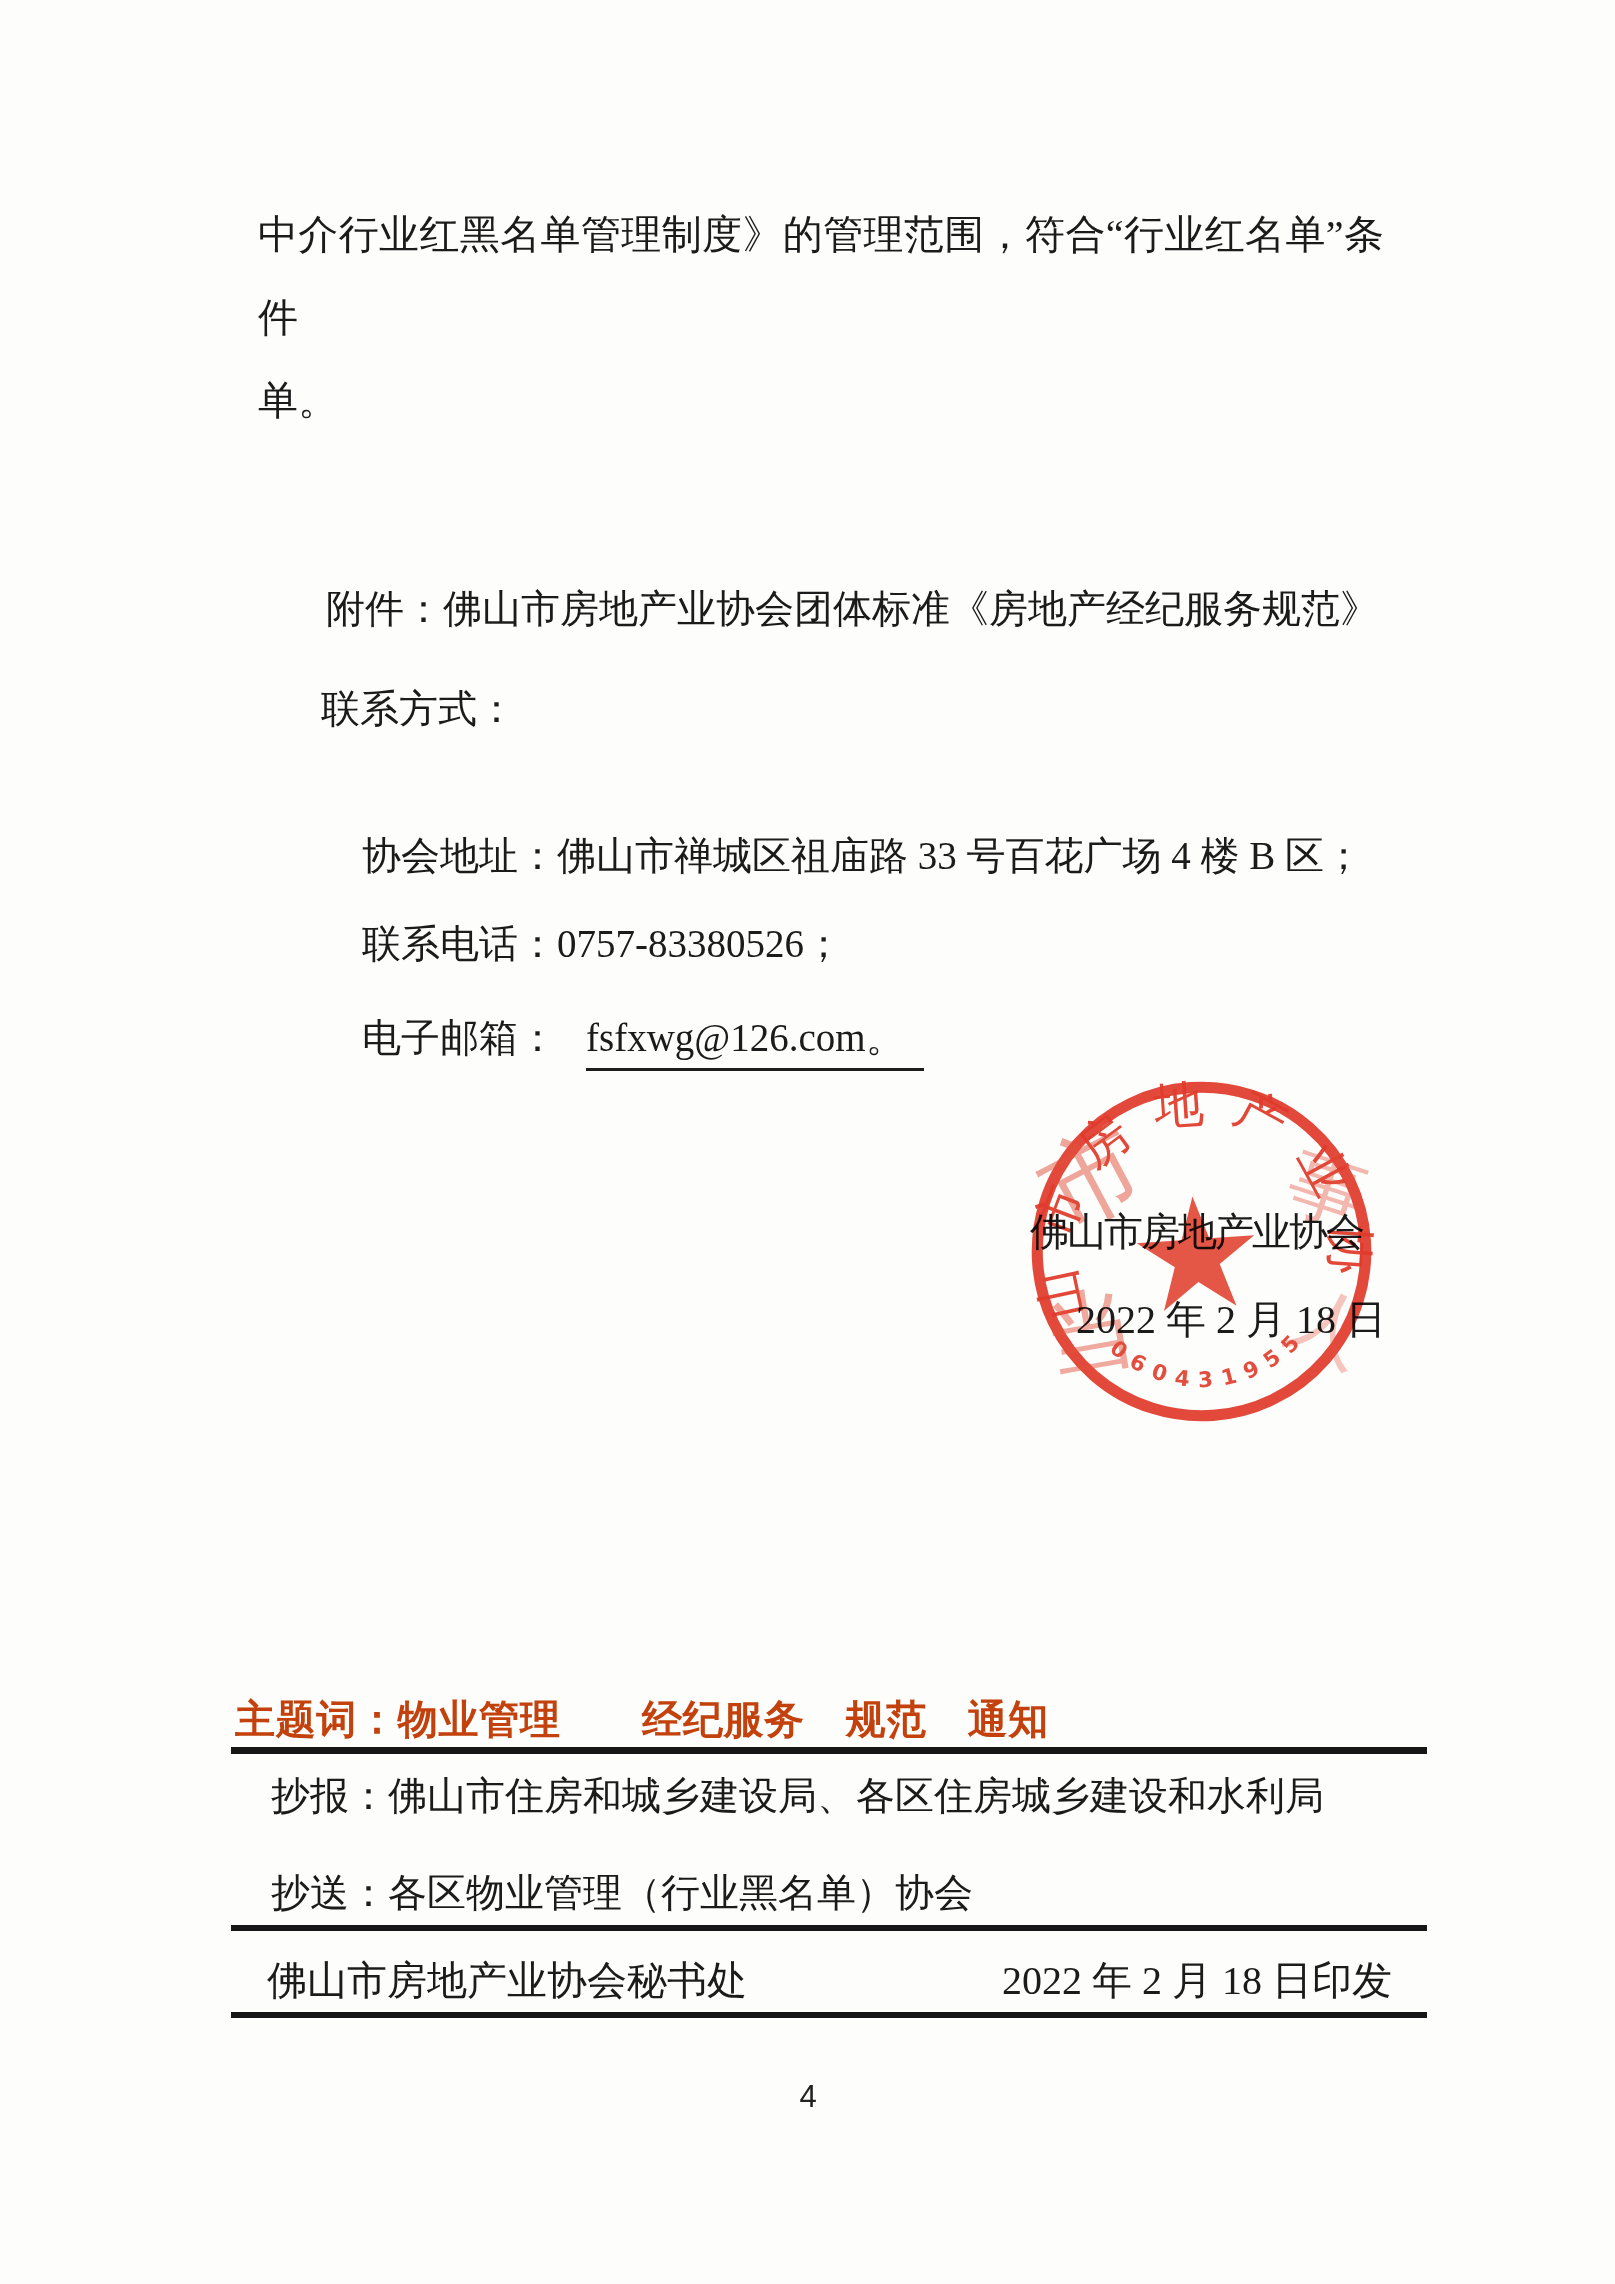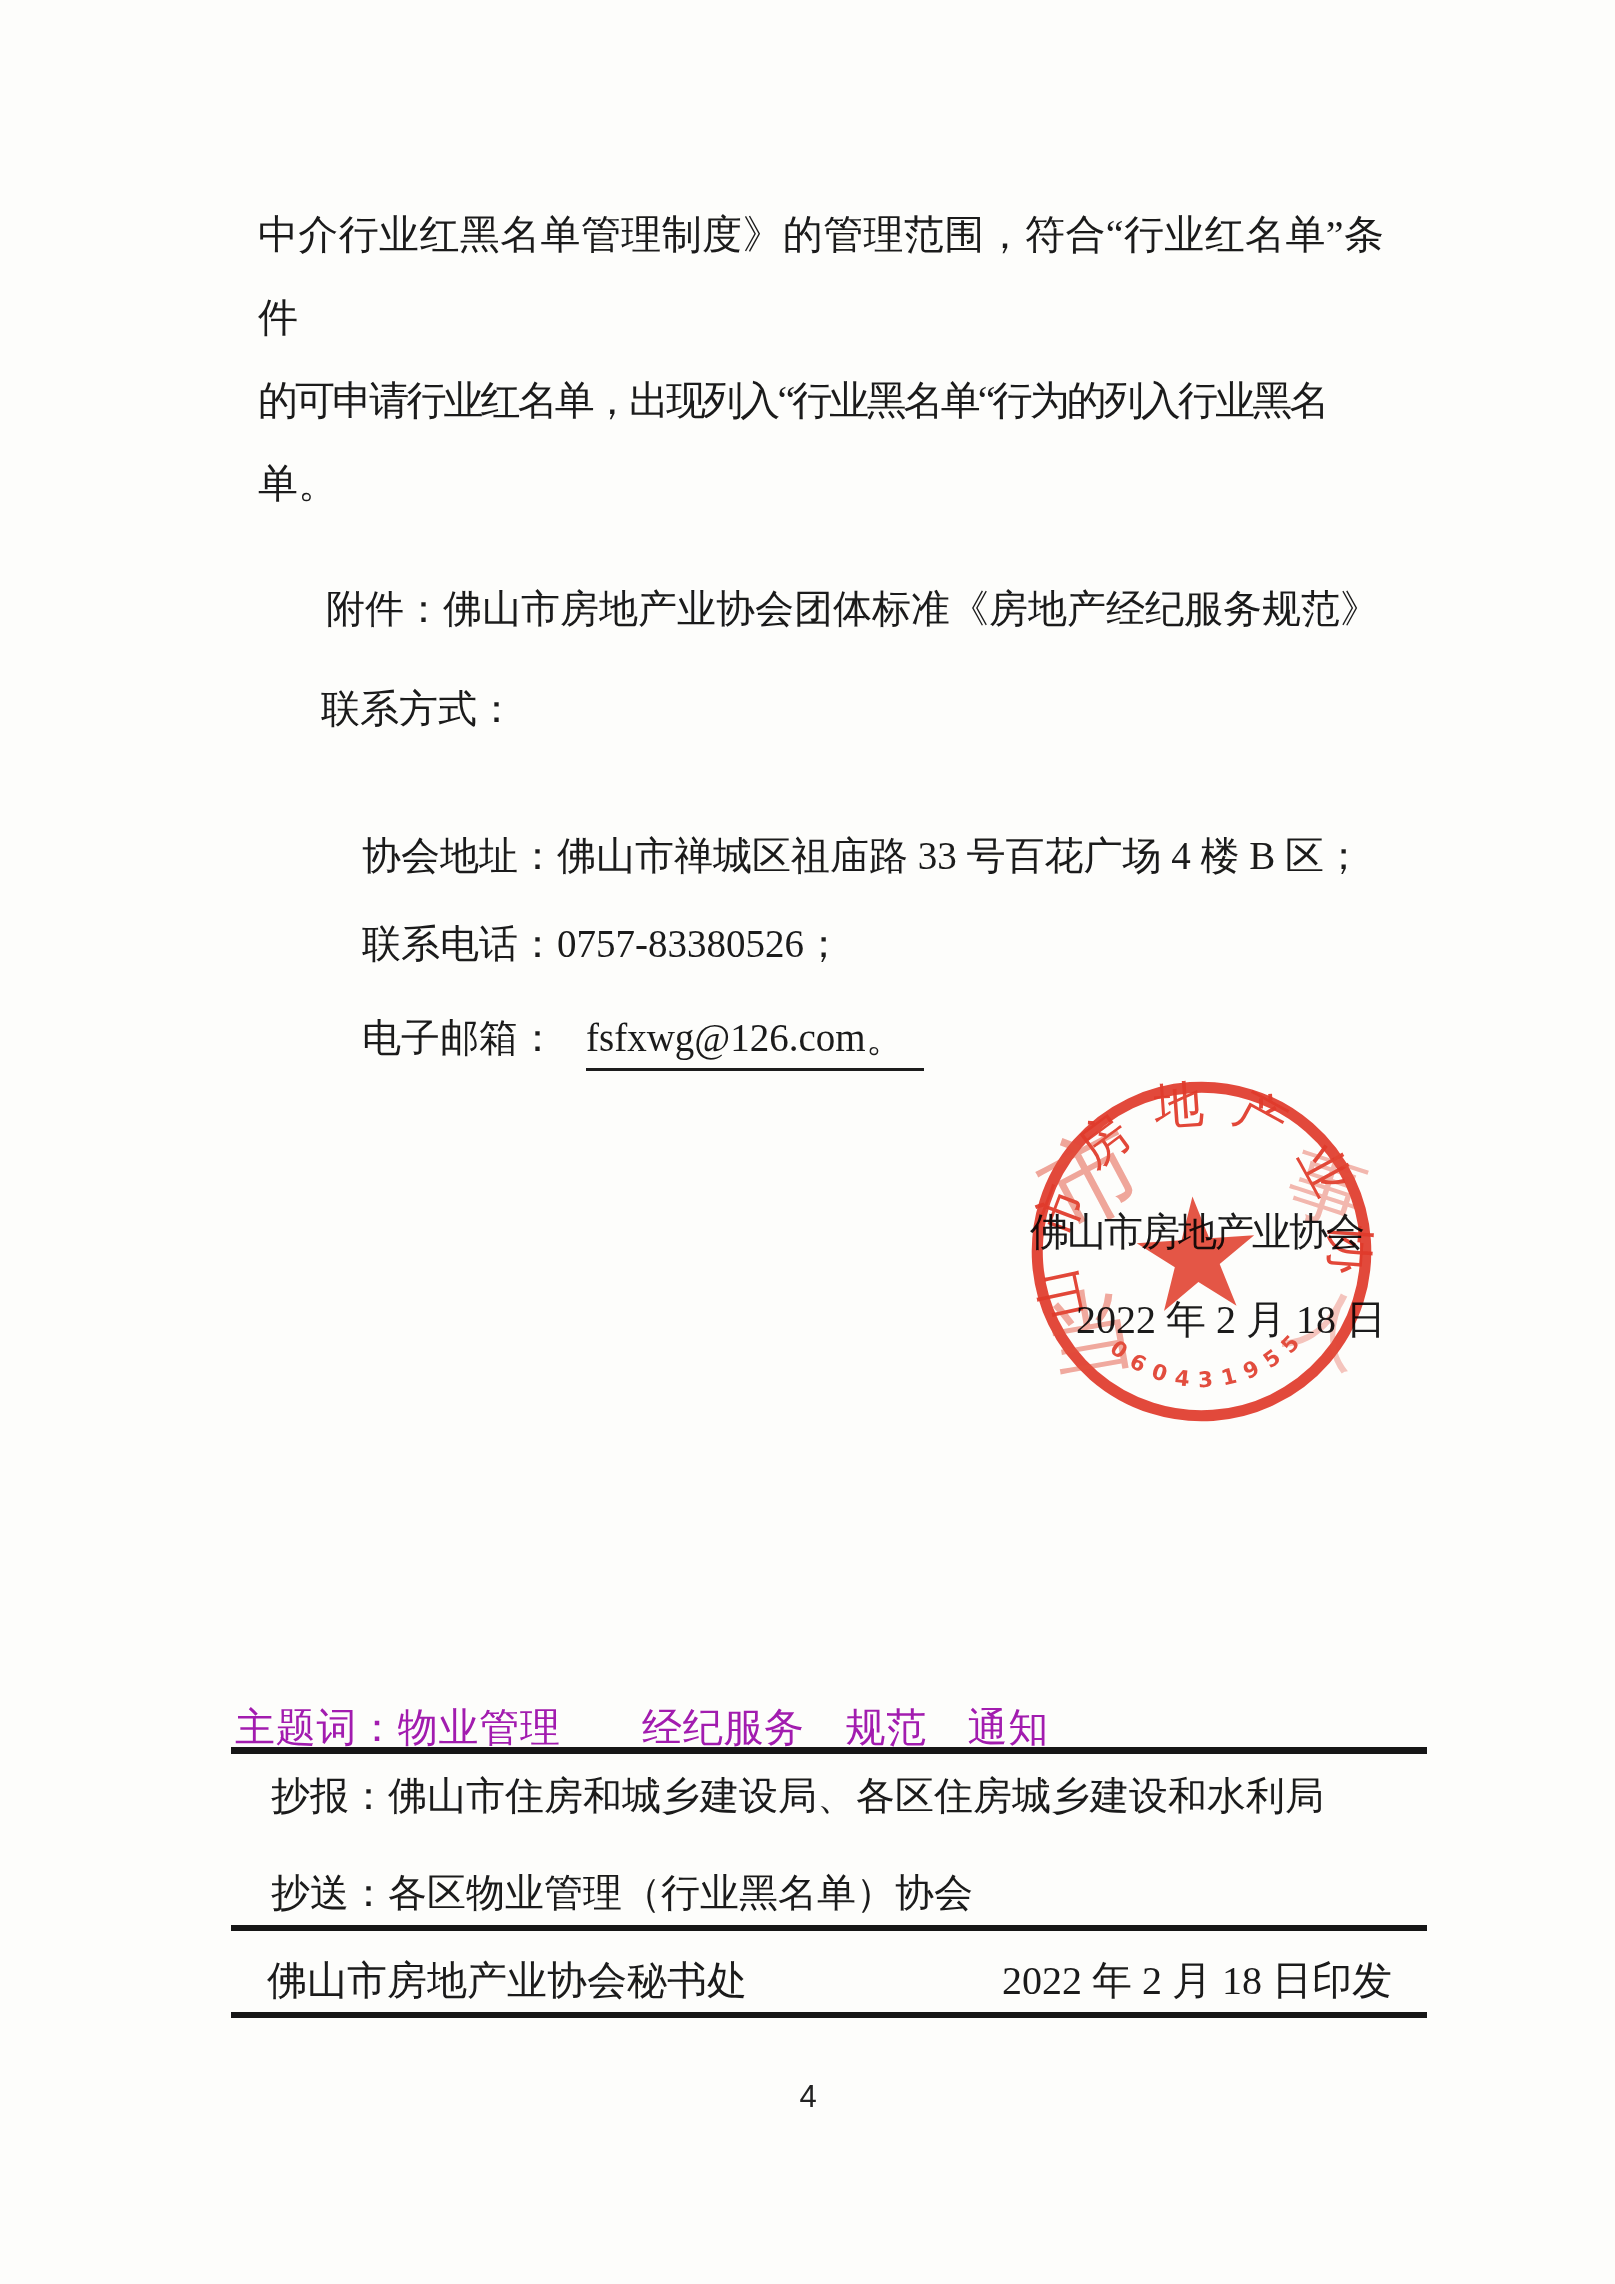--- a/index.html
+++ b/index.html
@@ -37,42 +37,41 @@
   .seal-code { fill: #e23a2b; font-size: 33px; letter-spacing: 15px; font-weight: bold;
                font-family: "DejaVu Sans", sans-serif; opacity: .9; }
   .seal-star { fill: #e3402e; fill-opacity: .88; }
   .seal-ghost { fill: #e4503c; font-family: "Liberation Serif", "DejaVu Serif", serif; }
 
   
   .sig-org  { left: 1030px; top: 1205px; font-size: 39px; letter-spacing: -2px; white-space: nowrap; z-index: 2; }
   .sig-date { left: 1076px; top: 1292px; font-size: 40px; white-space: pre; z-index: 2; }
 
   
-  .subject { left: 235px; top: 1692px; font-size: 40px; font-weight: 400; white-space: pre;
-             font-family: "Liberation Sans", "DejaVu Sans", sans-serif; letter-spacing: 0.7px; color: #a21caf; margin-top: 8px; }
+  .subject { left: 235px; top: 1692px; font-size: 40px; font-weight: 700; white-space: pre;
+             font-family: "Liberation Sans", "DejaVu Sans", sans-serif; letter-spacing: 0.7px; color: #c2410c; }
   .rule { left: 231px; width: 1196px; background: #161616; }
   .rule-1 { top: 1747px; height: 6.5px; }
   .rule-2 { top: 1925px; height: 5.9px; }
   .rule-3 { top: 2012px; height: 5.9px; }
   .copy-report { left: 271px; top: 1769px; font-size: 39px; white-space: pre; }
   .copy-send   { left: 271px; top: 1866px; font-size: 39px; white-space: pre; }
   .issuer      { left: 267px; top: 1953px; font-size: 40px; white-space: pre; }
   .print-date  { right: 224px; top: 1953px; font-size: 40px; white-space: pre; }
 
   .page-num { left: 0; right: 0; top: 2079px; text-align: center; font-size: 31px;
               font-family: "Liberation Sans", "DejaVu Sans", sans-serif; color: #222; }
 </style>
 </head>
 <body>
 
 <div class="page">
 
   <div class="abs para">
     <div class="para-line-justify">中介行业红黑名单管理制度》的管理范围，符合“行业红名单”条件</div>
-    <div class="para-line-tight">的可申请行业红名单，出现列入“行业黑名单“行为的列入行业黑名</div>
     <div>单。</div>
   </div>
 
   <div class="abs bodyline attach">附件：佛山市房地产业协会团体标准《房地产经纪服务规范》</div>
 
   <div class="abs bodyline contact-heading">联系方式：</div>
 
   <div class="abs bodyline addr">
     <span>协会地址：</span><span>佛山市禅城区祖庙路 33 号百花广场 4 楼 B 区；</span>
   </div>

